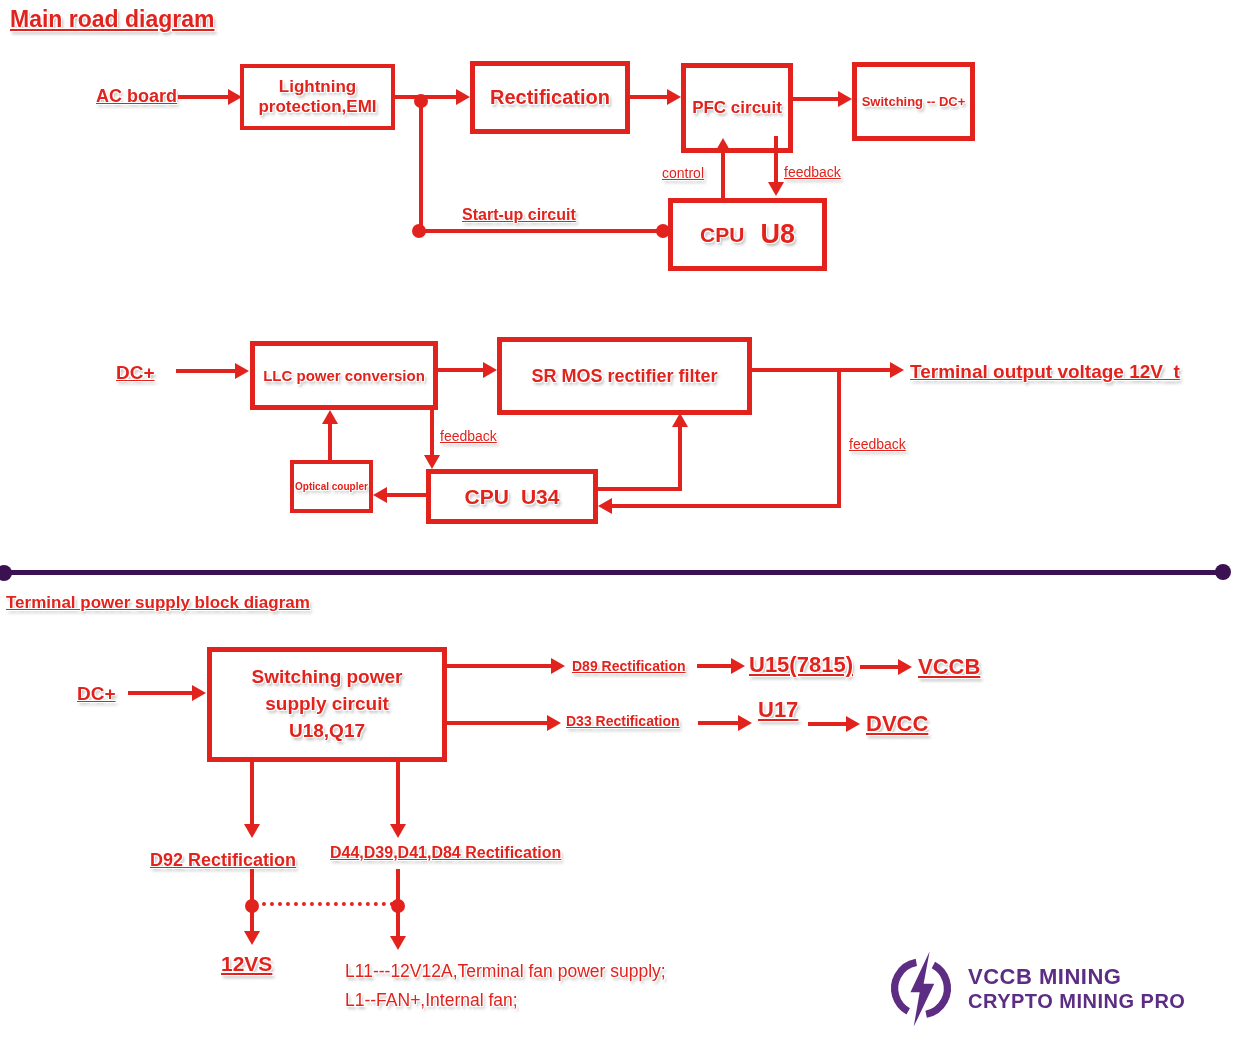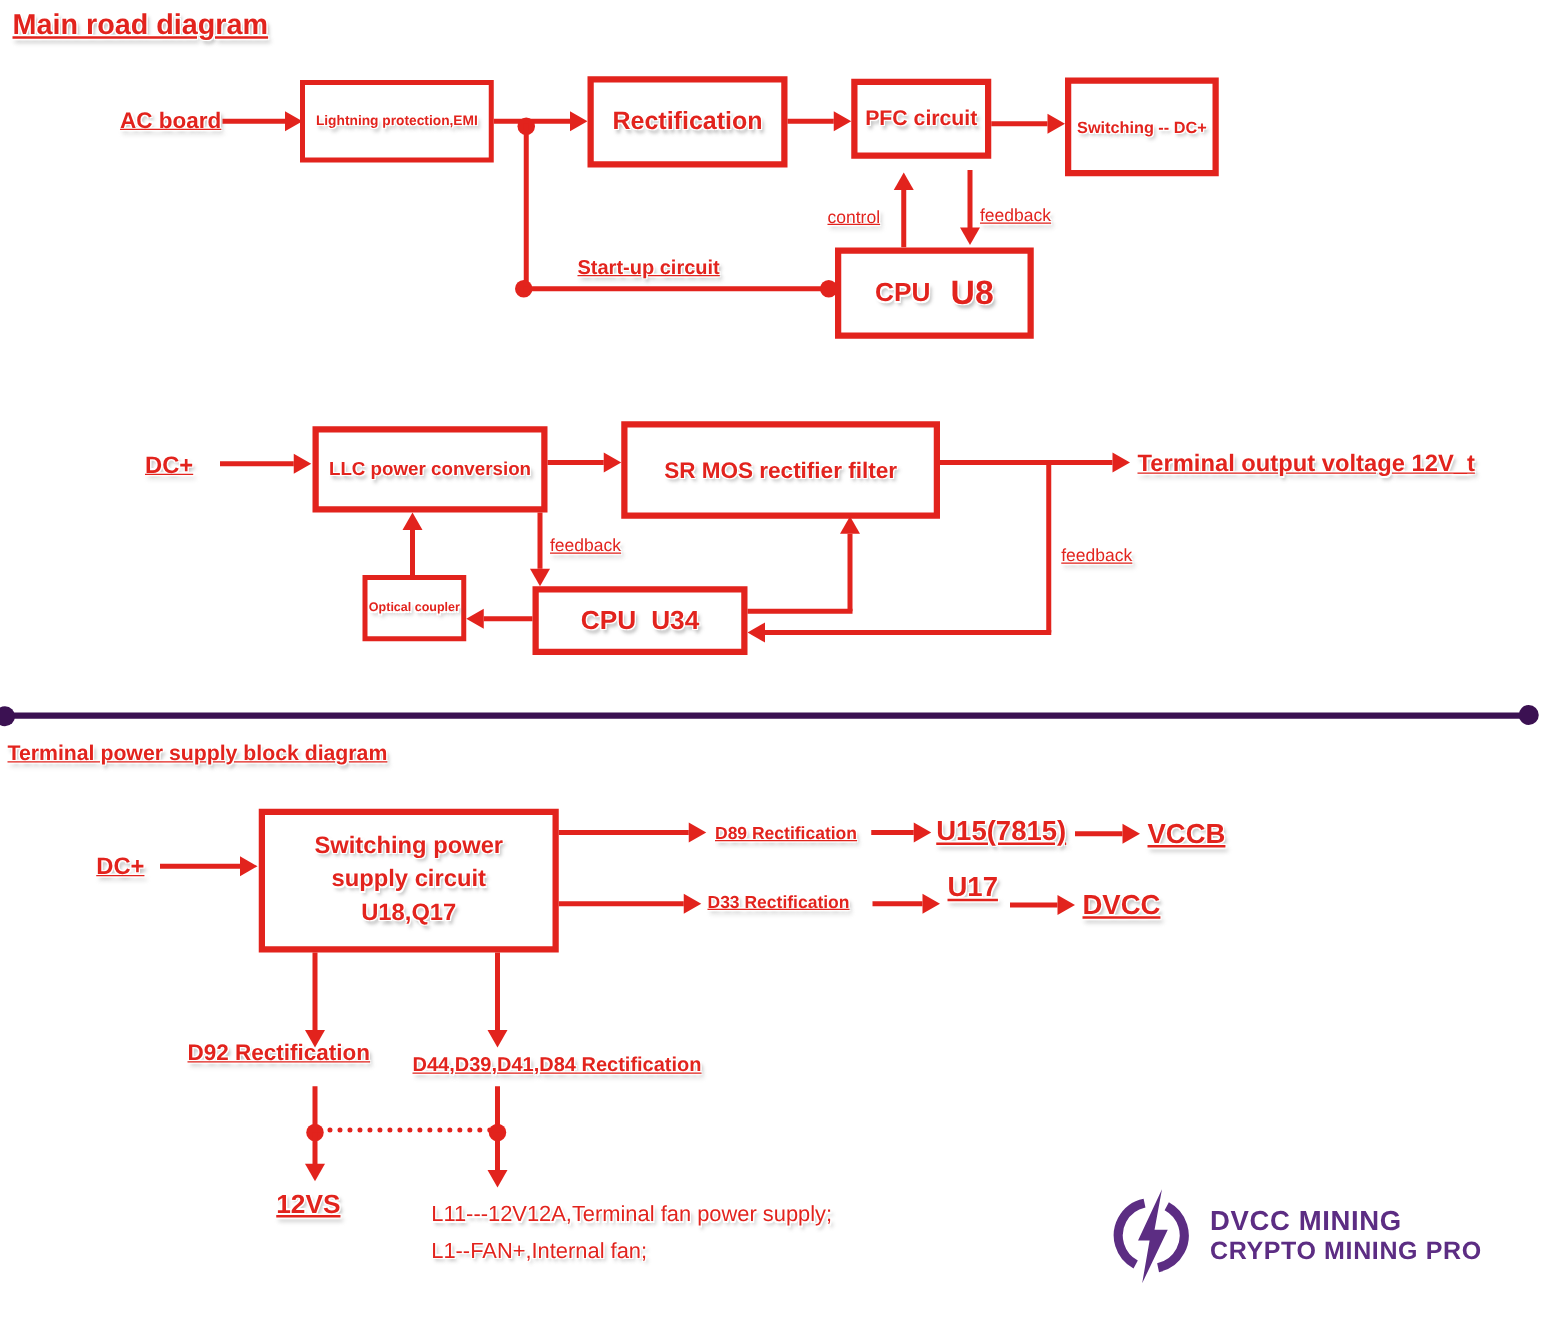--- a/index.html
+++ b/index.html
@@ -39,36 +39,36 @@
 </style>
 </head>
 <body>
 
 <div class="lbl b glow" style="left:10px;top:6px;font-size:23px;">Main road diagram</div>
 
 <div class="lbl b glow" style="left:96px;top:86px;font-size:18px;">AC board</div>
 <div class="hl" style="left:178px;top:95px;width:50px;"></div>
 <div class="ar ar-r" style="left:228px;top:89px;"></div>
 
-<div class="box" style="left:240px;top:64px;width:155px;height:66px;font-size:11px;">
+<div class="box" style="left:240px;top:64px;width:155px;height:66px;font-size:17px;">
   <span class="glow">Lightning protection,EMI</span>
 </div>
 
 <div class="hl" style="left:395px;top:95px;width:61px;"></div>
 <div class="ar ar-r" style="left:456px;top:89px;"></div>
 <div class="dot" style="left:414px;top:94px;"></div>
 
 <div class="box thick" style="left:470px;top:61px;width:160px;height:73px;font-size:20px;">
   <span class="glow">Rectification</span>
 </div>
 
 <div class="hl" style="left:630px;top:95px;width:37px;"></div>
 <div class="ar ar-r" style="left:667px;top:89px;"></div>
 
-<div class="box thick" style="left:681px;top:63px;width:112px;height:64px;font-size:17px;">
+<div class="box thick" style="left:681px;top:63px;width:112px;height:90px;font-size:17px;">
   <span class="glow">PFC circuit</span>
 </div>
 
 <div class="hl" style="left:793px;top:97px;width:45px;"></div>
 <div class="ar ar-r" style="left:838px;top:91px;"></div>
 
 <div class="box thick" style="left:852px;top:62px;width:123px;height:79px;font-size:13px;">
   <span class="glow">Switching -- DC+</span>
 </div>
 
@@ -171,21 +171,21 @@
 <div class="lbl b glow" style="left:566px;top:713px;font-size:14px;">D33 Rectification</div>
 <div class="hl" style="left:698px;top:721px;width:40px;"></div>
 <div class="ar ar-r" style="left:738px;top:715px;"></div>
 <div class="lbl b glow" style="left:758px;top:697px;font-size:22px;">U17</div>
 <div class="hl" style="left:808px;top:722px;width:38px;"></div>
 <div class="ar ar-r" style="left:846px;top:716px;"></div>
 <div class="lbl b glow" style="left:866px;top:711px;font-size:22px;">DVCC</div>
 
 <div class="vl" style="left:250px;top:762px;height:62px;"></div>
 <div class="ar ar-d" style="left:244px;top:824px;"></div>
-<div class="lbl b glow" style="left:150px;top:832px;font-size:18px;">D92 Rectification</div>
+<div class="lbl b glow" style="left:150px;top:850px;font-size:18px;">D92 Rectification</div>
 <div class="vl" style="left:250px;top:869px;height:37px;"></div>
 <div class="dot" style="left:245px;top:899px;"></div>
 <div class="vl" style="left:250px;top:906px;height:28px;"></div>
 <div class="ar ar-d" style="left:244px;top:931px;"></div>
 <div class="lbl b glow" style="left:221px;top:952px;font-size:21px;">12VS</div>
 
 <div class="vl" style="left:396px;top:762px;height:62px;"></div>
 <div class="ar ar-d" style="left:390px;top:824px;"></div>
 <div class="lbl b glow" style="left:330px;top:844px;font-size:16px;">D44,D39,D41,D84  Rectification</div>
 <div class="vl" style="left:396px;top:869px;height:37px;"></div>
@@ -199,16 +199,16 @@
   <div class="glow">L11---12V12A,Terminal fan power supply;</div>
   <div class="glow">L1--FAN+,Internal fan;</div>
 </div>
 
 <div class="abs" style="left:888px;top:950px;display:flex;align-items:center;">
   <svg width="66" height="78" viewBox="0 0 100 118" style="display:block;">
     <circle cx="50" cy="58" r="40" fill="none" stroke="#5c2d83" stroke-width="11" stroke-dasharray="97.6 28" transform="rotate(-62 50 58)"></circle>
     <polygon points="63,2 34,64 48,64 39,116 70,51 54,51" fill="#5c2d83"></polygon>
   </svg>
   <div class="logo-text" style="margin-left:14px;">
-    <div style="font-size:22px;">DVCC MINING</div>
+    <div style="font-size:22px;">VCCB MINING</div>
     <div style="font-size:20px;">CRYPTO MINING PRO</div>
   </div>
 </div>
 
 </body></html>

